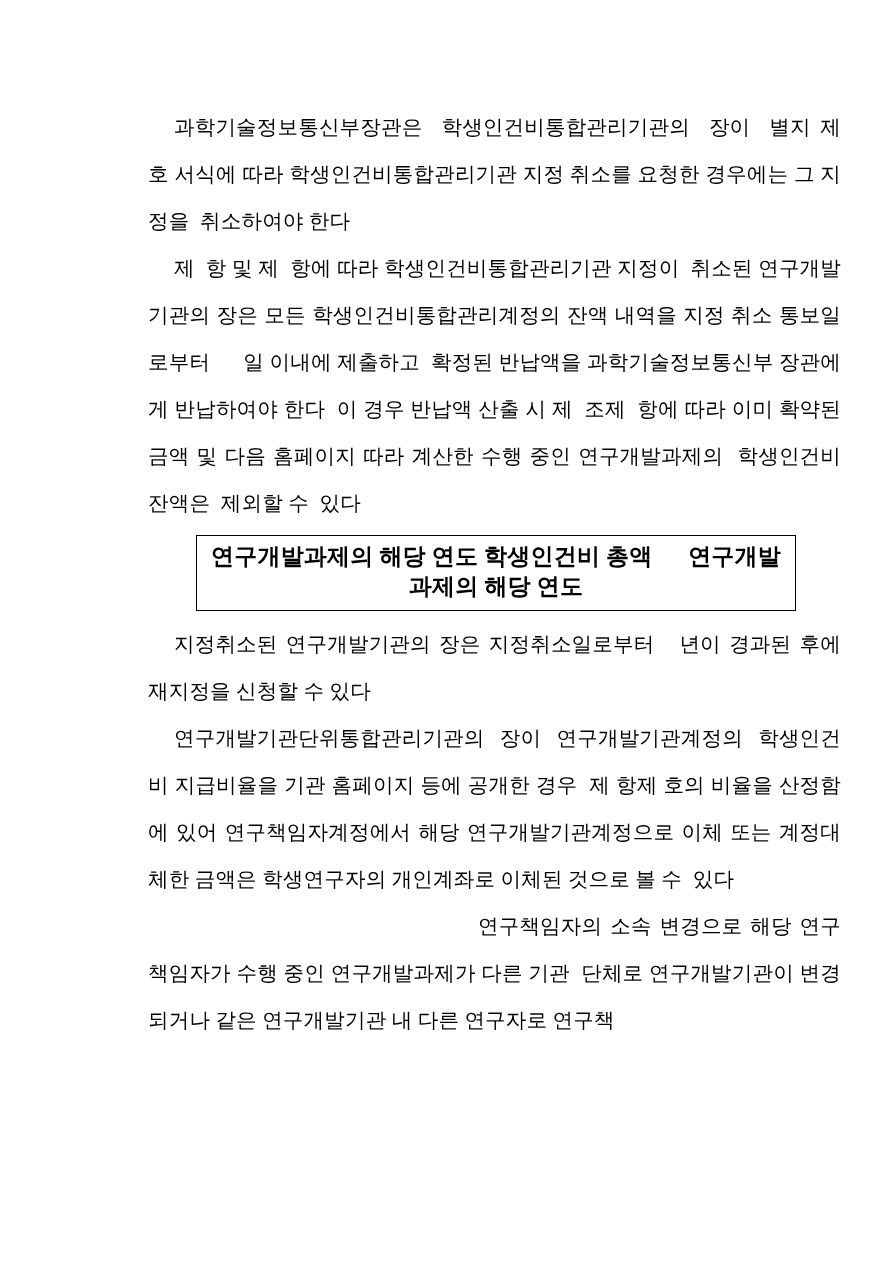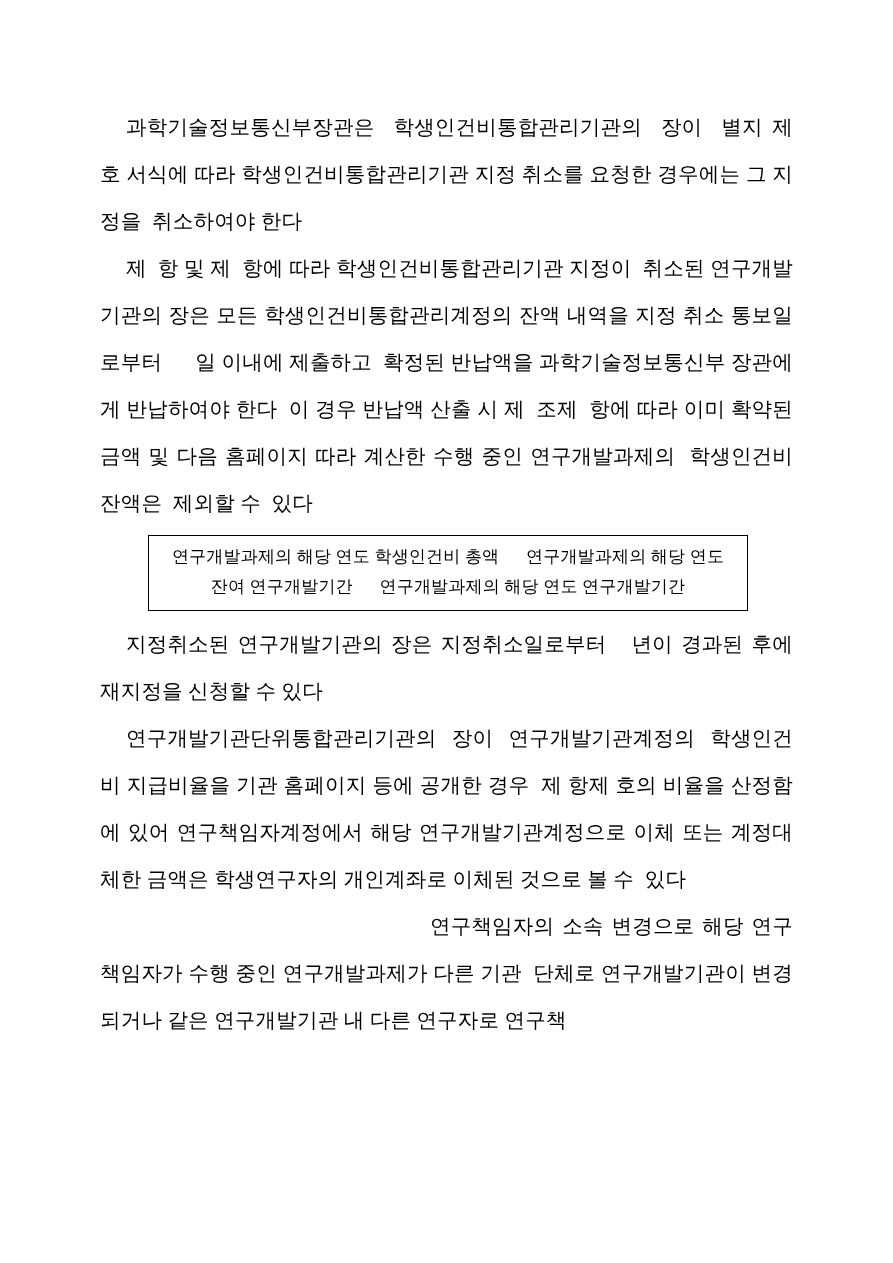--- a/index.html
+++ b/index.html
@@ -19,20 +19,21 @@
     position: absolute;
     left: 0;
     top: 0;
     width: 893px;
     height: 1263px;
     box-sizing: border-box;
     padding: 104px 100px 40px 100px;
   }
   .doc-body {
     width: 693px;
+    margin-left: 48px;
   }
   p.para {
     margin: 0 0 0 0;
     font-size: 20.5px;
     line-height: 47px;
     letter-spacing: 0.2px;
     text-align: justify;
     text-justify: inter-character;
     word-break: break-all;
     white-space: pre-wrap;
@@ -44,40 +45,40 @@
     text-indent: 330px;
   }
   .formula-box {
     margin: 8px 0 10px 48px;
     width: 600px;
     border: 1.5px solid #000000;
     box-sizing: border-box;
     padding: 6px 10px 8px 10px;
   }
   .formula-line {
-    font-size: 17px;
+    font-size: 23px;
     line-height: 30px;
     text-align: center;
     white-space: pre-wrap;
     letter-spacing: 0.2px;
+    font-weight: bold;
   }
 </style>
 </head>
 <body>
 
 <div class="page">
   <div class="doc-body">
 
     <p class="para indent">과학기술정보통신부장관은  학생인건비통합관리기관의  장이  별지 제    호 서식에 따라 학생인건비통합관리기관 지정 취소를 요청한 경우에는 그 지정을  취소하여야 한다</p>
 
     <p class="para indent">제  항 및 제  항에 따라 학생인건비통합관리기관 지정이  취소된 연구개발기관의 장은 모든 학생인건비통합관리계정의 잔액 내역을 지정 취소 통보일로부터      일 이내에 제출하고  확정된 반납액을 과학기술정보통신부 장관에게 반납하여야 한다  이 경우 반납액 산출 시 제  조제  항에 따라 이미 확약된 금액 및 다음 홈페이지 따라 계산한 수행 중인 연구개발과제의  학생인건비 잔액은  제외할 수  있다</p>
 
     <div class="formula-box">
       <div class="formula-line">연구개발과제의 해당 연도 학생인건비 총액      연구개발과제의 해당 연도</div>
-      <div class="formula-line">잔여 연구개발기간      연구개발과제의 해당 연도 연구개발기간</div>
     </div>
 
     <p class="para indent">지정취소된 연구개발기관의 장은 지정취소일로부터   년이 경과된 후에 재지정을 신청할 수 있다</p>
 
     <p class="para indent">연구개발기관단위통합관리기관의  장이  연구개발기관계정의  학생인건비 지급비율을 기관 홈페이지 등에 공개한 경우  제 항제 호의 비율을 산정함에 있어 연구책임자계정에서 해당 연구개발기관계정으로 이체 또는 계정대체한 금액은 학생연구자의 개인계좌로 이체된 것으로 볼 수  있다</p>
 
     <p class="para bigindent">연구책임자의 소속 변경으로 해당 연구책임자가 수행 중인 연구개발과제가 다른 기관  단체로 연구개발기관이 변경되거나 같은 연구개발기관 내 다른 연구자로 연구책</p>
 
   </div>
 </div>

